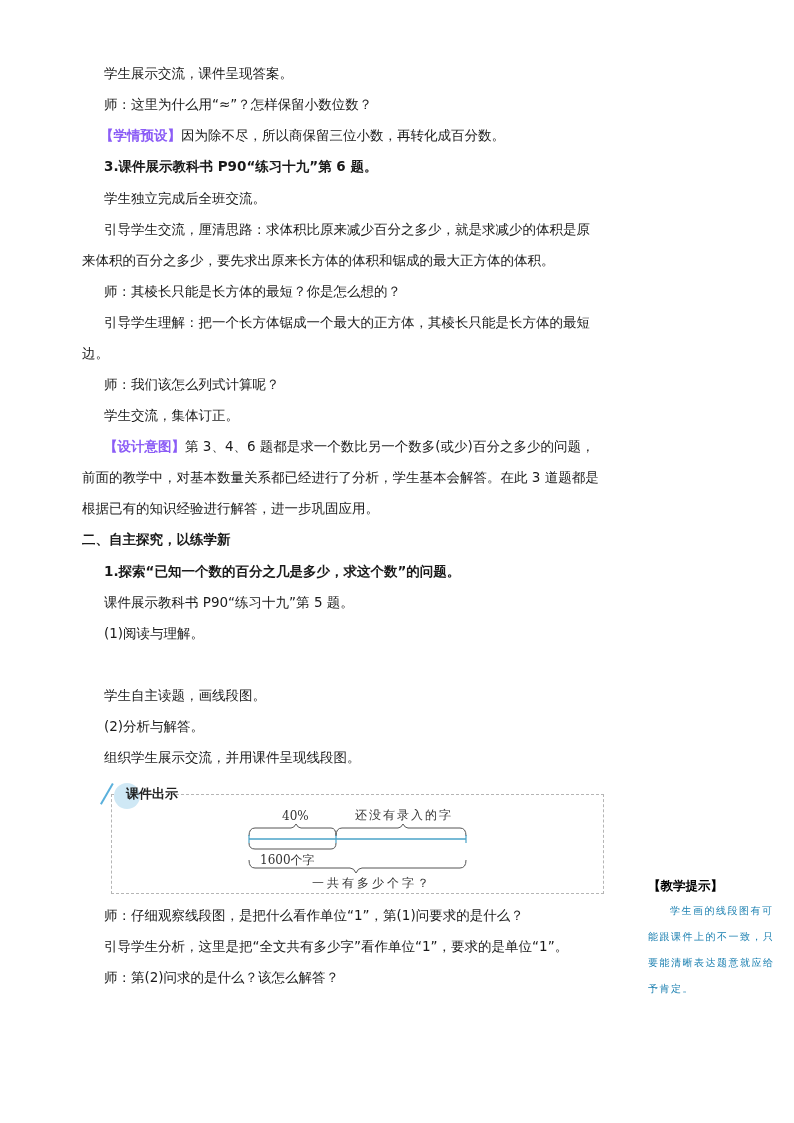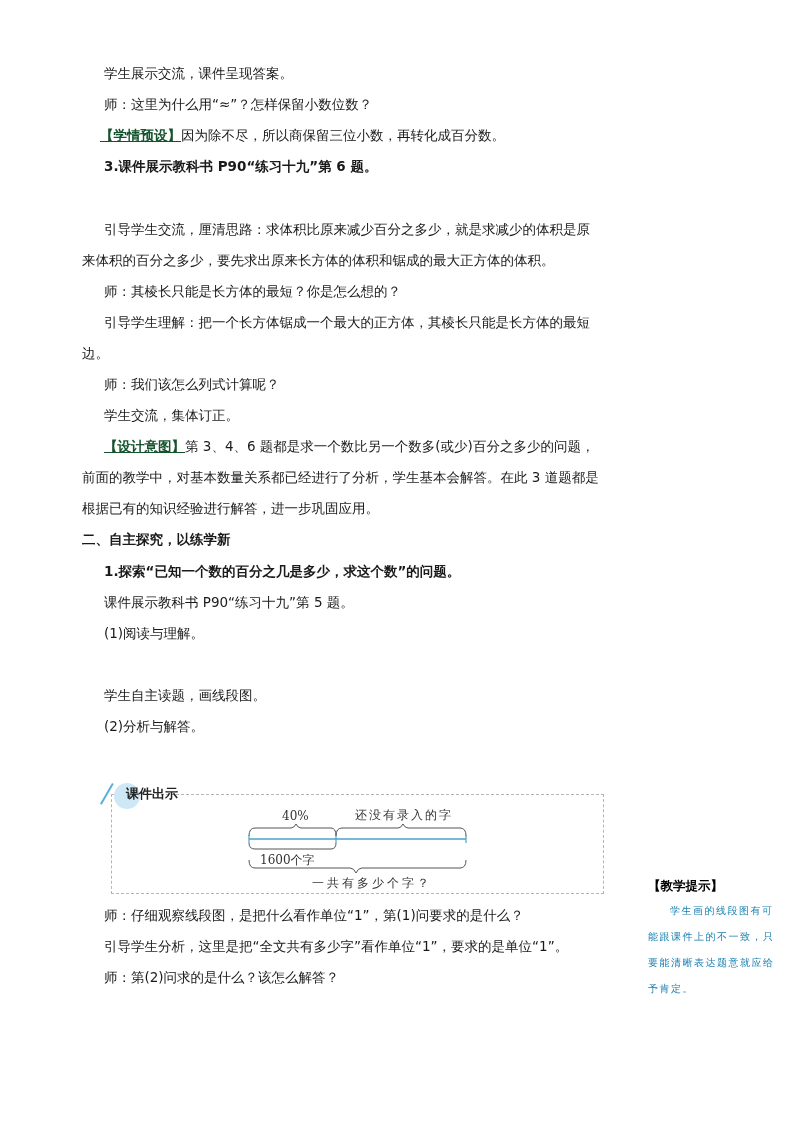--- a/index.html
+++ b/index.html
@@ -8,21 +8,21 @@
       font-family: "DejaVu Sans", "Liberation Sans", sans-serif;
       color: #1a1a1a;
     }
     .page { position: absolute; left: 0; top: 0; width: 666px; height: 1123px; }
     .line {
       position: absolute; left: 82px; width: 530px;
       font-size: 13.5px; line-height: 18px; white-space: nowrap;
     }
     .indent { left: 104px; }
     .bold { font-weight: bold; }
-    .tag { color: #14532d; font-weight: bold; text-decoration: underline; }
+    .tag { color: #8b5cf6; font-weight: bold; }
     .courseware {
       position: absolute; left: 111px; top: 794px; width: 493px; height: 100px;
       border: 1px dashed #b5b5b5; box-sizing: border-box;
     }
     .cw-badge {
       position: absolute; left: 114px; top: 783px;
       width: 26px; height: 26px; border-radius: 50%;
       background: #cfe8f5;
     }
     .cw-slash {
@@ -46,38 +46,40 @@
 <body>
 
 <div class="page">
 
   <div class="line indent" style="top:64px">学生展示交流，课件呈现答案。</div>
   <div class="line indent" style="top:95px">师：这里为什么用“≈”？怎样保留小数位数？</div>
   <div class="line" style="top:126px; left:100px">
     <span class="tag">【学情预设】</span><span>因为除不尽，所以商保留三位小数，再转化成百分数。</span>
   </div>
   <div class="line indent bold" style="top:157px">3.课件展示教科书 P90“练习十九”第 6 题。</div>
+  <div class="line indent" style="top:189px">学生独立完成后全班交流。</div>
   <div class="line indent" style="top:220px">引导学生交流，厘清思路：求体积比原来减少百分之多少，就是求减少的体积是原</div>
   <div class="line" style="top:251px">来体积的百分之多少，要先求出原来长方体的体积和锯成的最大正方体的体积。</div>
   <div class="line indent" style="top:282px">师：其棱长只能是长方体的最短？你是怎么想的？</div>
   <div class="line indent" style="top:313px">引导学生理解：把一个长方体锯成一个最大的正方体，其棱长只能是长方体的最短</div>
   <div class="line" style="top:344px">边。</div>
   <div class="line indent" style="top:375px">师：我们该怎么列式计算呢？</div>
   <div class="line indent" style="top:406px">学生交流，集体订正。</div>
   <div class="line" style="top:437px; left:104px">
     <span class="tag">【设计意图】</span><span>第 3、4、6 题都是求一个数比另一个数多(或少)百分之多少的问题，</span>
   </div>
   <div class="line" style="top:468px">前面的教学中，对基本数量关系都已经进行了分析，学生基本会解答。在此 3 道题都是</div>
   <div class="line" style="top:499px">根据已有的知识经验进行解答，进一步巩固应用。</div>
   <div class="line bold" style="top:530px">二、自主探究，以练学新</div>
   <div class="line indent bold" style="top:562px">1.探索“已知一个数的百分之几是多少，求这个数”的问题。</div>
   <div class="line indent" style="top:593px">课件展示教科书 P90“练习十九”第 5 题。</div>
   <div class="line indent" style="top:624px">(1)阅读与理解。</div>
   <div class="line indent" style="top:686px">学生自主读题，画线段图。</div>
   <div class="line indent" style="top:717px">(2)分析与解答。</div>
+  <div class="line indent" style="top:748px">组织学生展示交流，并用课件呈现线段图。</div>
 
   <div class="courseware"></div>
   <div class="cw-badge"></div>
   <div class="cw-slash"></div>
   <div class="cw-title">课件出示</div>
 
   <svg class="diagram" viewBox="0 0 260 95" width="260" height="95">
     <text x="52" y="20" font-size="12" font-family="DejaVu Serif, serif" fill="#333">40%</text>
     <text x="125" y="19" font-size="12" font-family="DejaVu Serif, serif" fill="#333" letter-spacing="2">还没有录入的字</text>
 

